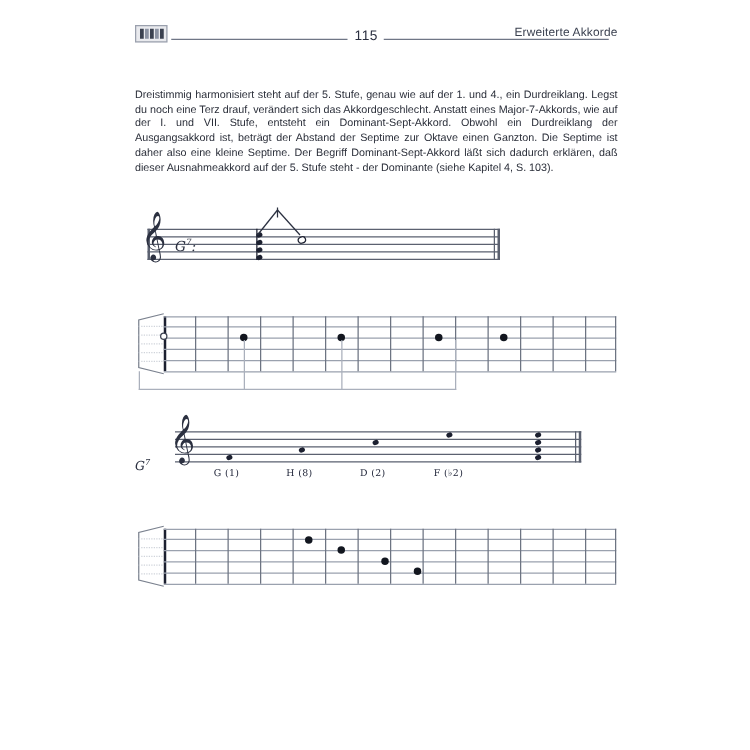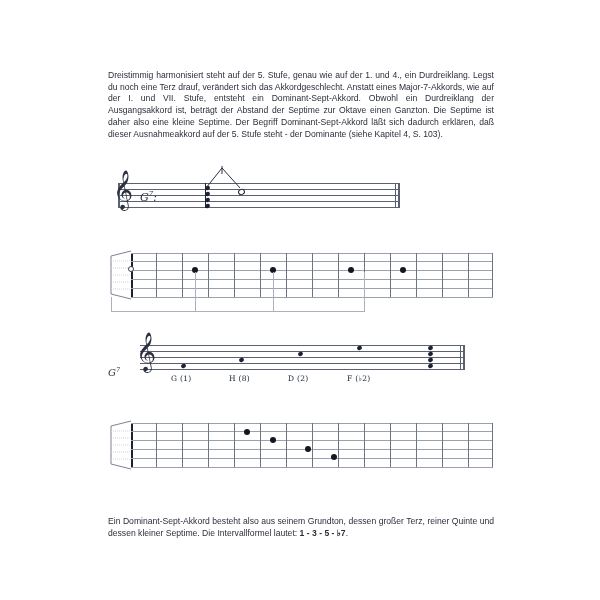--- a/index.html
+++ b/index.html
@@ -90,20 +90,33 @@
     background:#12161f;
   }
   .fb .dot.open{background:#ffffff;border:1.2px solid #3b4150;box-sizing:border-box;}
   .fb .tie{position:absolute;background:#aab0bc;}
 </style>
 </head>
 <body>
 
 <div class="page">
 
+  <div class="header">
+    <div class="logo">
+      <i></i>
+      <i class="g"></i>
+      <i></i>
+      <i class="g"></i>
+      <i></i>
+    </div>
+    <div class="hrule left"></div>
+    <div class="pagenum">115</div>
+    <div class="hrule right"></div>
+    <div class="runhead">Erweiterte Akkorde</div>
+  </div>
 
 
   <div class="para p1">Dreistimmig harmonisiert steht auf der 5. Stufe, genau wie auf der 1. und 4., ein Durdreiklang. Legst du noch eine Terz drauf, verändert sich das Akkordgeschlecht. Anstatt eines Major-7-Akkords, wie auf der I. und VII. Stufe, entsteht ein Dominant-Sept-Akkord. Obwohl ein Durdreiklang der Ausgangsakkord ist, beträgt der Abstand der Septime zur Oktave einen Ganzton. Die Septime ist daher also eine kleine Septime. Der Begriff Dominant-Sept-Akkord läßt sich dadurch erklären, daß dieser Ausnahmeakkord auf der 5. Stufe steht - der Dominante (siehe Kapitel 4, S. 103).</div>
 
   <div class="staff" id="staff-one" style="left:118px;top:183px;width:282px;height:25px;">
     <div class="lines">
       <span style="top:0px;"></span>
       <span style="top:6px;"></span>
       <span style="top:12px;"></span>
       <span style="top:18px;"></span>
@@ -241,15 +254,14 @@
         <span style="left:311px;"></span>
       <span style="left:337px;"></span>
         <span style="left:361px;"></span>
     </div>
     <div class="dot" style="left:113px;top:6px;"></div>
     <div class="dot" style="left:139px;top:14px;"></div>
     <div class="dot" style="left:174px;top:23px;"></div>
     <div class="dot" style="left:200px;top:31px;"></div>
   </div>
 
-  <div class="para p2"><span>Ein Dominant-Sept-Akkord besteht also aus seinem Grundton, dessen großer Terz, reiner Quinte und dessen kleiner Septime. Die Intervallformel lautet: </span><b>1 - 3 - 5 - ♭7</b><span>.</span></div>
 
 </div>
 
 </body></html>

